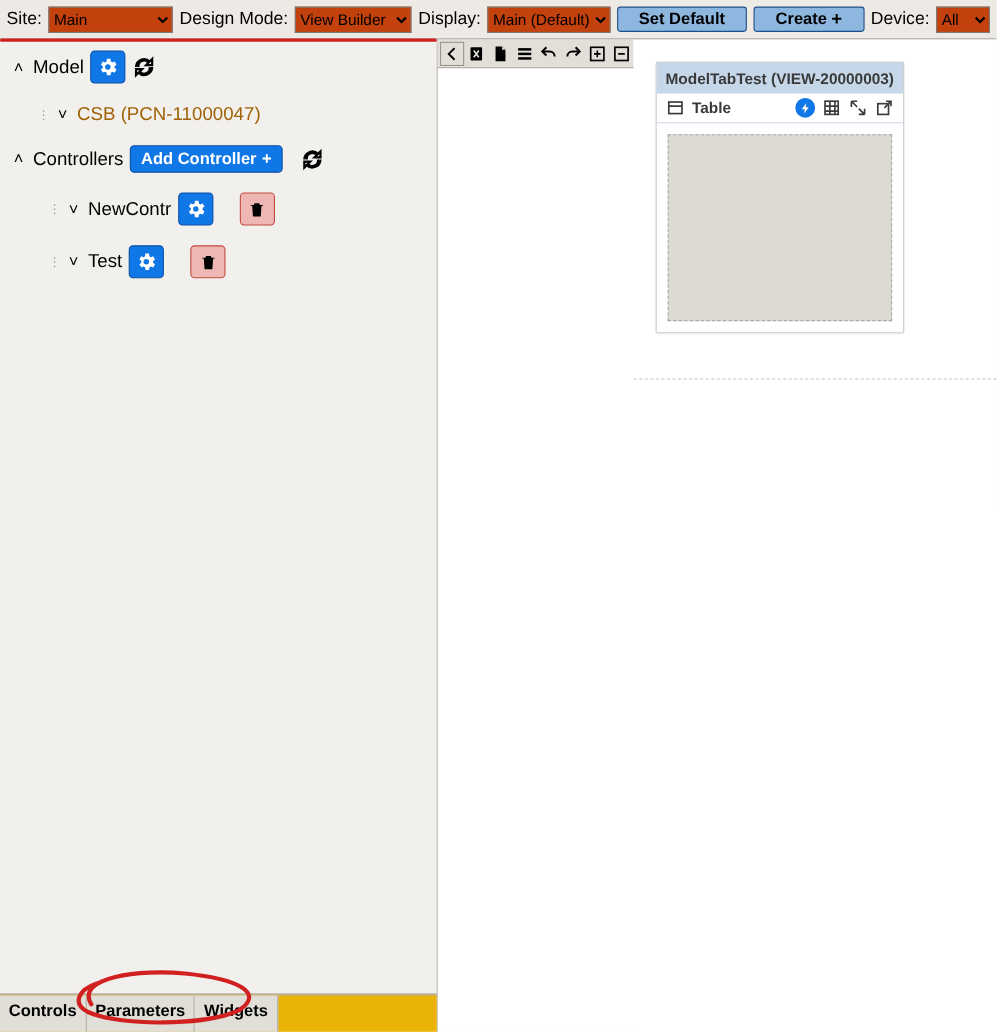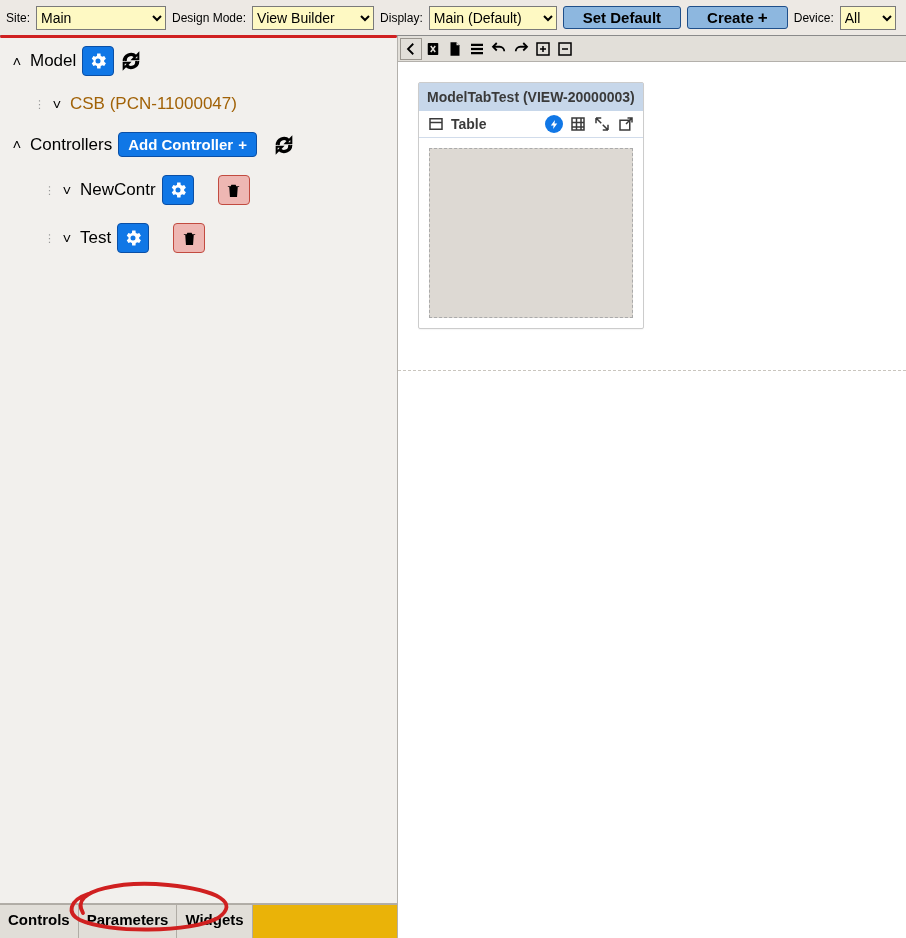--- a/index.html
+++ b/index.html
@@ -1,20 +1,20 @@
 <!DOCTYPE html>
 <html><head>
 <meta charset="utf-8">
 <style>
   * { box-sizing: border-box; margin: 0; padding: 0; }
   html, body { width: 906px; height: 938px; font-family: "Segoe UI", Arial, sans-serif; font-size: 15px; color: #000; background: #f2f0ed; overflow: hidden; }
   
   .topbar { height: 36px; background: #ede9e4; border-bottom: 1px solid #8a8a8a; display: flex; align-items: center; padding: 0 6px; gap: 6px; white-space: nowrap; }
-  .topbar label { font-size: 12px; text-align: right; }
-  .topbar select { font-size: 14px; background: #fef9c3; border: 1px solid #7a7a7a; height: 24px; }
+  .topbar label { font-size: 16px; text-align: right; }
+  .topbar select { font-size: 14px; background: #c2410c; border: 1px solid #7a7a7a; height: 24px; }
   .topbar .sel-site   { width: 130px; }
   .topbar .sel-mode   { width: 122px; }
   .topbar .sel-disp   { width: 128px; }
   .topbar .sel-device { width: 56px; }
   .btn-primary { background: #8db7df; border: 1px solid #1f4f8a; border-radius: 3px; font-weight: 700; font-size: 15px; padding: 2px 19px; display: inline-flex; align-items: center; gap: 4px; cursor: pointer; }
   .btn-primary .plus { font-weight: 900; font-size: 17px; line-height: 1; }
   .red-underline { position: absolute; top: 35px; left: 0; width: 397px; height: 3px; background: #d02020; border-radius: 2px; z-index: 5; }
 
   
   .workspace { position: absolute; top: 36px; left: 0; right: 0; bottom: 0; display: flex; }
@@ -36,21 +36,21 @@
   .del-btn svg { width: 17px; height: 17px; fill: #000; }
   .dot-guide { color: #999; font-size: 11px; width: 10px; display: inline-block; }
 
   
   .bottomtabs { height: 34px; background: #eab308; border-top: 1px solid #b0aca5; display: flex; font-size: 15px; font-weight: 700; }
   .bottomtabs .tab { padding: 6px 8px; border-right: 1px solid #b0aca5; cursor: pointer; background: #e1ded8; }
   .bottomtabs .tab.active { background: #f2c189; }
   .red-circle { position: absolute; left: 58px; bottom: 6px; width: 185px; height: 54px; z-index: 6; pointer-events: none; }
 
   
-  .rightpanel { flex: 1 1 auto; display: flex; flex-direction: column; background: #fff; }
+  .rightpanel { flex: 1 1 auto; display: flex; flex-direction: row; background: #fff; }
   .rp-toolbar { height: 26px; background: #e2dfd9; border-bottom: 1px solid #b3b0ab; display: flex; align-items: center; gap: 0; padding-left: 2px; }
   .rp-toolbar .tbtn { width: 22px; height: 22px; display: inline-flex; align-items: center; justify-content: center; cursor: pointer; }
   .rp-toolbar .tbtn.sep { border: 1px solid #9a968f; }
   .rp-toolbar svg { width: 18px; height: 18px; }
   .canvas { flex: 1 1 auto; position: relative; background: #fff; padding: 20px; }
   .widget { width: 226px; border: 1px solid #ccc; border-radius: 2px; background: #fff; box-shadow: 0 1px 1px rgba(0,0,0,.04); }
   .widget-hd { background: #c7d7ea; padding: 6px 8px; font-weight: 700; font-size: 14px; color: #3a3a3a; }
   .widget-sub { display: flex; align-items: center; gap: 6px; padding: 4px 8px; border-bottom: 1px solid #d1dceb; }
   .widget-sub .txt { font-weight: 700; font-size: 14px; color: #3a3a3a; flex: 0 0 auto; }
   .widget-sub .spacer { flex: 1 1 auto; }

